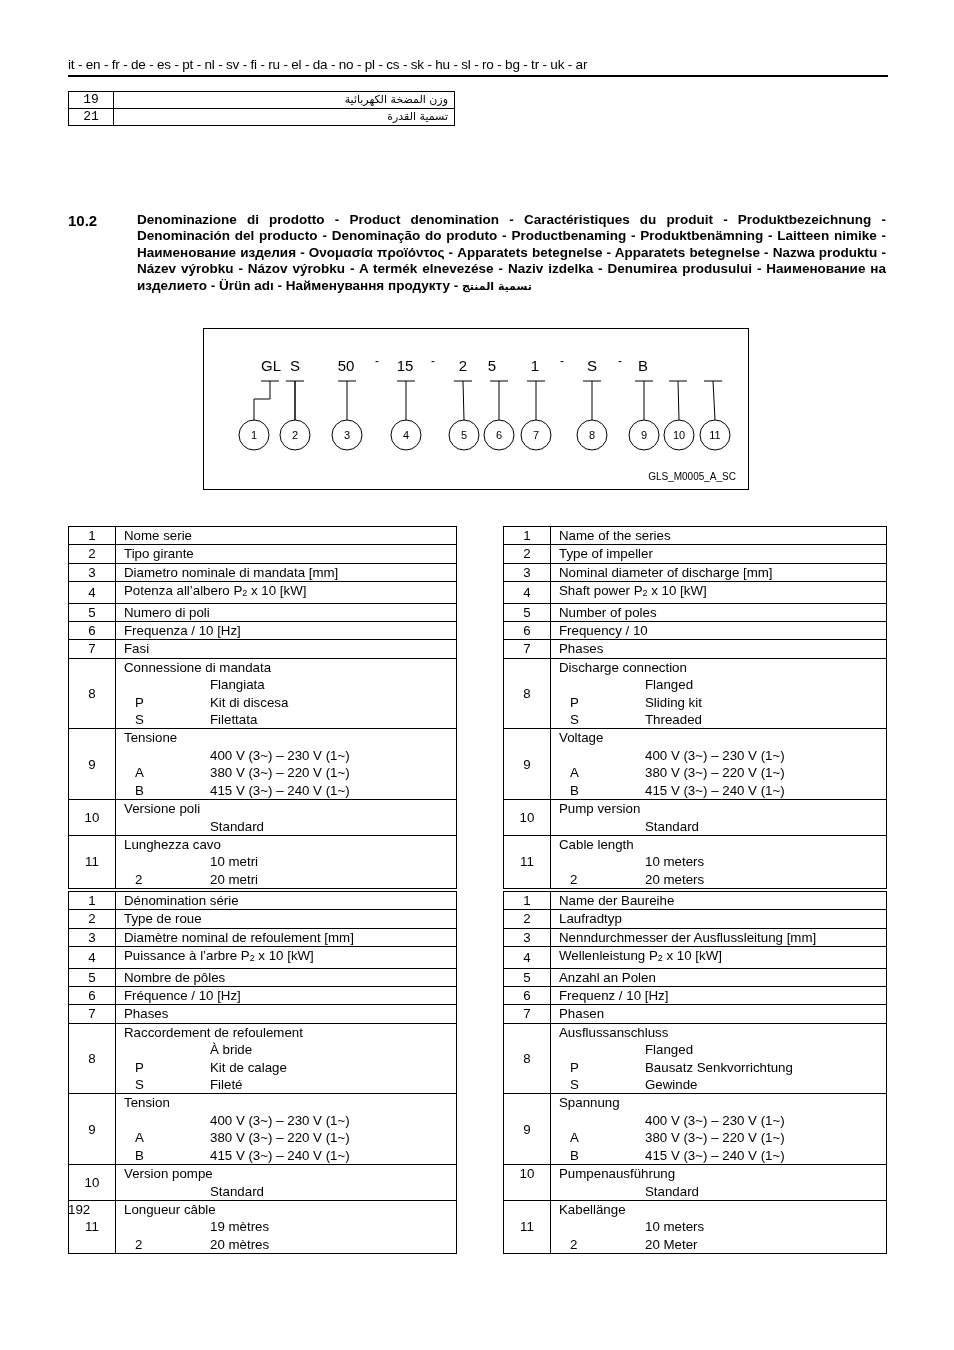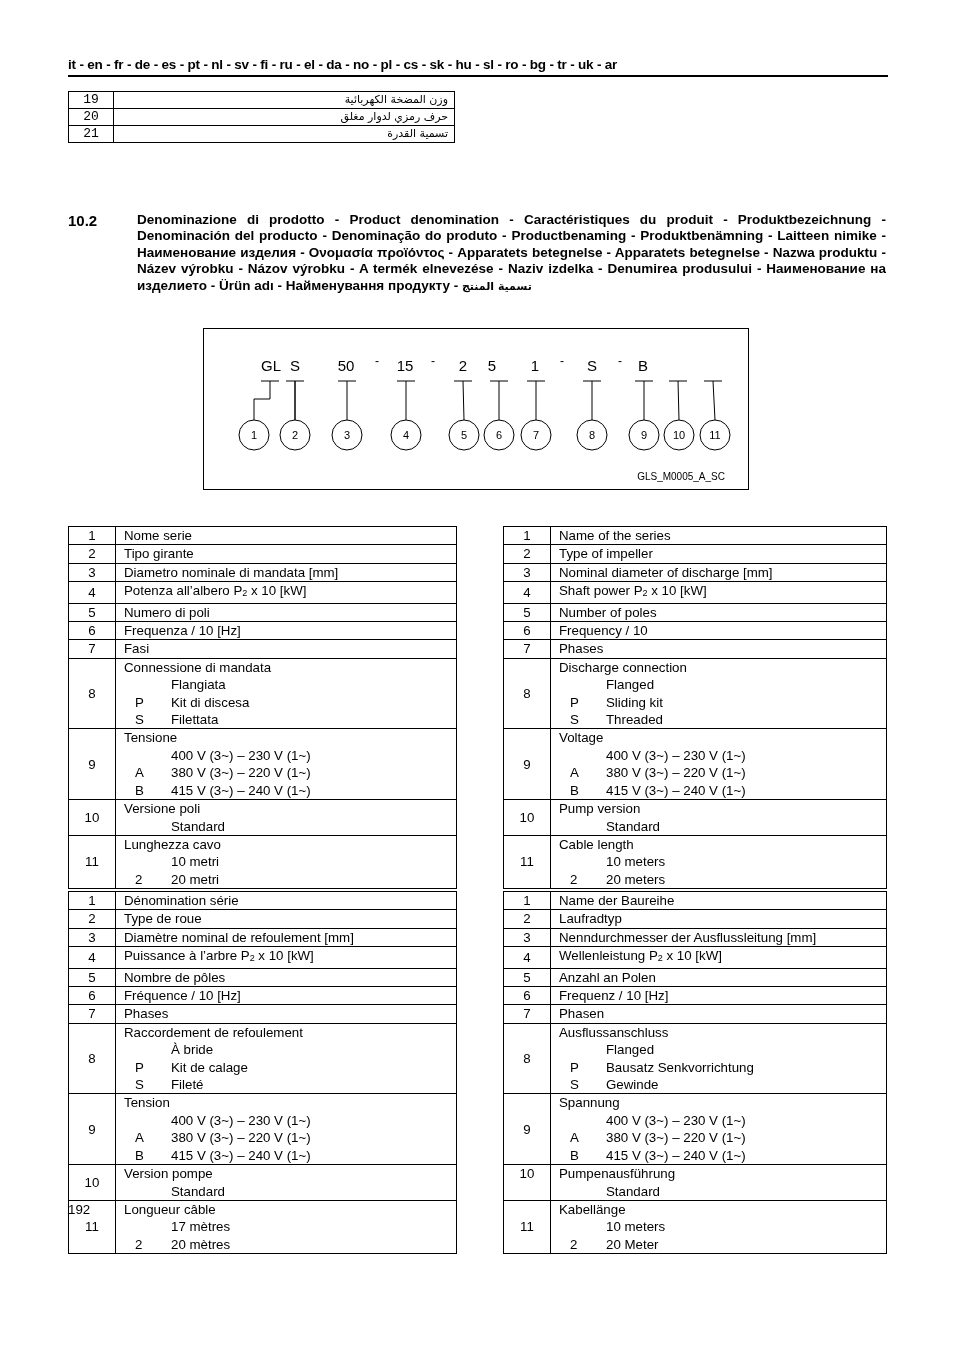--- a/index.html
+++ b/index.html
@@ -1,61 +1,57 @@
 <!DOCTYPE html>
 <html><head>
 <meta charset="utf-8">
 <style>
   html, body { margin: 0; padding: 0; background: #ffffff; }
   body { width: 954px; height: 1350px; position: relative; font-family: "Liberation Sans", sans-serif; color: #000; overflow: hidden; }
-  .header-langs { position: absolute; left: 68px; top: 57px; width: 820px; font-size: 13.5px; font-weight: bold; font-family: "Liberation Sans", sans-serif; letter-spacing: -0.2px; }
+  .header-langs { position: absolute; left: 68px; top: 57px; width: 820px; font-size: 13.5px; font-weight: normal; font-family: "Liberation Sans", sans-serif; letter-spacing: -0.2px; }
   .header-rule { position: absolute; left: 68px; top: 75px; width: 820px; height: 2px; background: #000; }
 
   table.ar { position: absolute; left: 68px; top: 91px; width: 387px; border-collapse: collapse; font-size: 13px; }
   table.ar td { border: 1px solid #000; height: 16px; padding: 0 6px; line-height: 16px; font-family: Liberation Mono, monospace; }
   table.ar td.num { width: 32px; text-align: center; }
   table.ar td.txt { text-align: right; direction: rtl; font-family: "DejaVu Sans", sans-serif; font-size: 11px; }
 
   .sec-num { position: absolute; left: 68px; top: 212px; font-size: 15px; font-weight: bold; }
   .sec-title { position: absolute; left: 137px; top: 212px; width: 749px; font-size: 13.5px; font-weight: bold; line-height: 16.4px; text-align: justify; }
   .sec-title .arabic { font-family: "DejaVu Sans", sans-serif; font-size: 11px; }
 
   .diagram { position: absolute; left: 203px; top: 328px; width: 546px; height: 162px; border: 1px solid #000; box-sizing: border-box; text-align: center; }
   .diagram svg { position: absolute; left: 0; top: 0; }
-  .diagram .ref { position: absolute; right: 23px; bottom: 7px; font-size: 10px; margin-left: 21px; }
+  .diagram .ref { position: absolute; right: 12px; bottom: 7px; font-size: 10px; margin-left: 21px; }
 
   table.spec { position: absolute; border-collapse: collapse; font-size: 13.3px; }
   table.spec td { border: 1px solid #000; padding: 0; vertical-align: middle; line-height: 17.4px; }
   table.spec td.num { width: 46px; text-align: center; }
   table.spec td.lbl { padding-left: 8px; }
   table.spec td.num.top { vertical-align: top; }
-  .opt { display: flex; }
+  .opt { display: flex; gap: 39px; }
   .opt .code { width: 47px; padding-left: 11px; box-sizing: border-box; }
   .t-it { left: 68px; top: 526px; width: 389px; }
   .t-en { left: 503px; top: 526px; width: 384px; }
   .t-fr { left: 68px; top: 891px; width: 389px; }
   .t-de { left: 503px; top: 891px; width: 384px; }
 
   .page-num { position: absolute; left: 68px; top: 1202px; font-size: 13.3px; }
 </style>
 </head>
 <body>
 
 <div class="header-langs">it - en - fr - de - es - pt - nl - sv - fi - ru  - el - da - no - pl - cs - sk - hu - sl - ro - bg - tr - uk - ar</div>
 <div class="header-rule"></div>
 
 <table class="ar">
   <tbody id="ar-body">
       <tr>
         <td class="num">19</td>
         <td class="txt">وزن المضخة الكهربائية</td>
-      </tr>
-      <tr>
-        <td class="num">20</td>
-        <td class="txt">حرف رمزي لدوار مغلق</td>
       </tr>
       <tr>
         <td class="num">21</td>
         <td class="txt">تسمية القدرة</td>
       </tr>
     </tbody>
 </table>
 
 <div class="sec-num">10.2</div>
 <div class="sec-title"><span>Denominazione di prodotto -  Product denomination - Caractéristiques du produit - Produktbezeichnung - Denominación del producto - Denominação do produto - Productbenaming - Produktbenämning - Laitteen nimike - Наименование изделия - Ονομασία προϊόντος - Apparatets betegnelse - Apparatets betegnelse - Nazwa produktu - Název výrobku - Názov výrobku - A termék elnevezése - Naziv izdelka - Denumirea produsului - Наименование на изделието - Ürün adı - Найменування продукту - </span><span class="arabic">تسمية المنتج</span></div>
@@ -424,21 +420,21 @@
             <span>Standard</span>
           </div>
         </td>
       </tr>
       <tr>
         <td class="num">11</td>
         <td class="lbl">
           <div><span>Longueur câble</span></div>
           <div class="opt">
             <span class="code"></span>
-            <span>17 mètres</span>
+            <span>19 mètres</span>
           </div>
           <div class="opt">
             <span class="code">2</span>
             <span>20 mètres</span>
           </div>
         </td>
       </tr>
     </tbody>
   </table>
 <table class="spec t-de">

